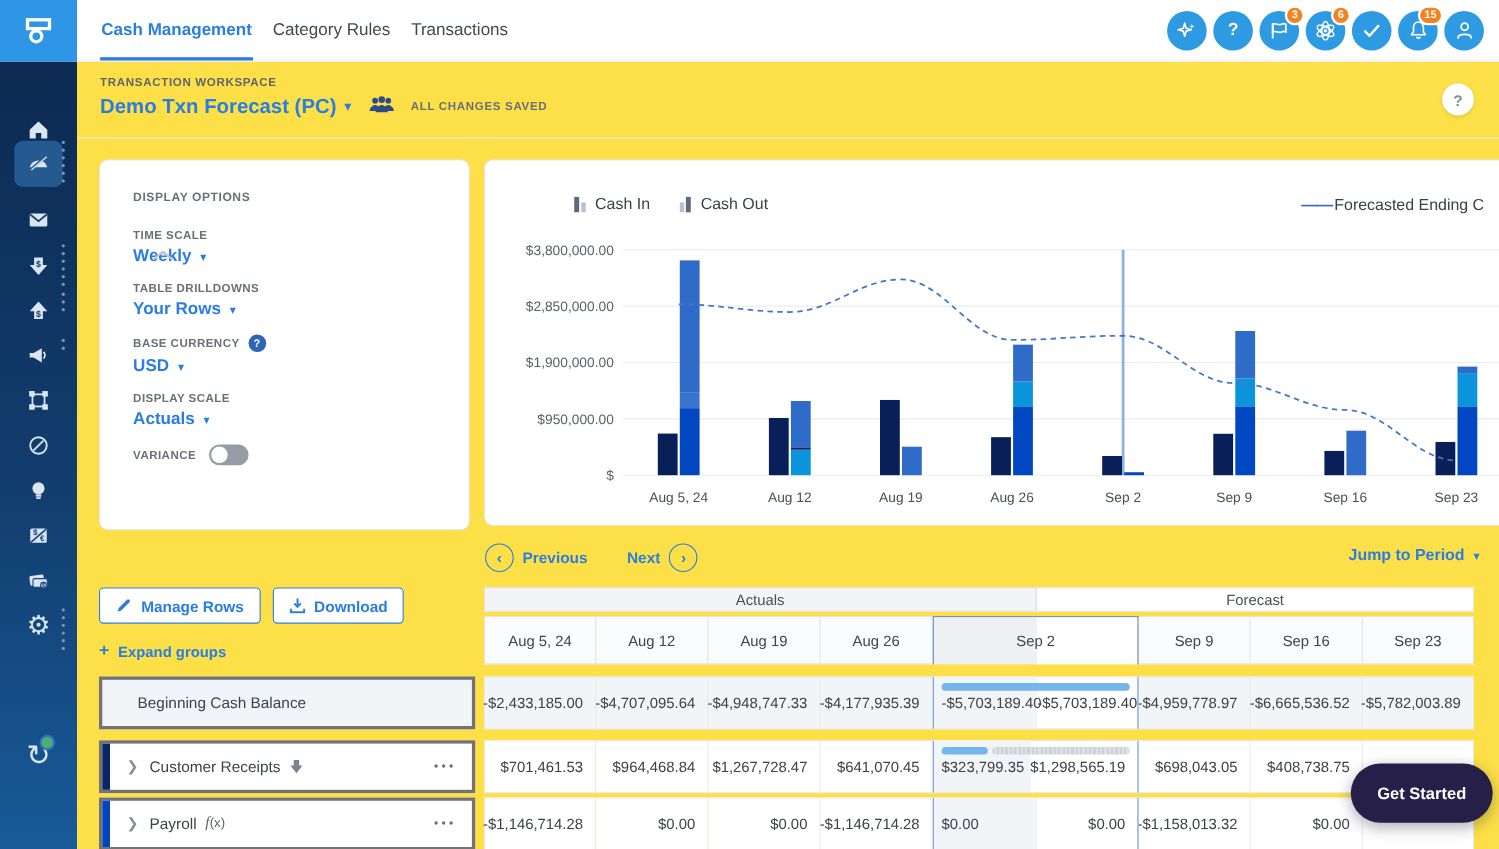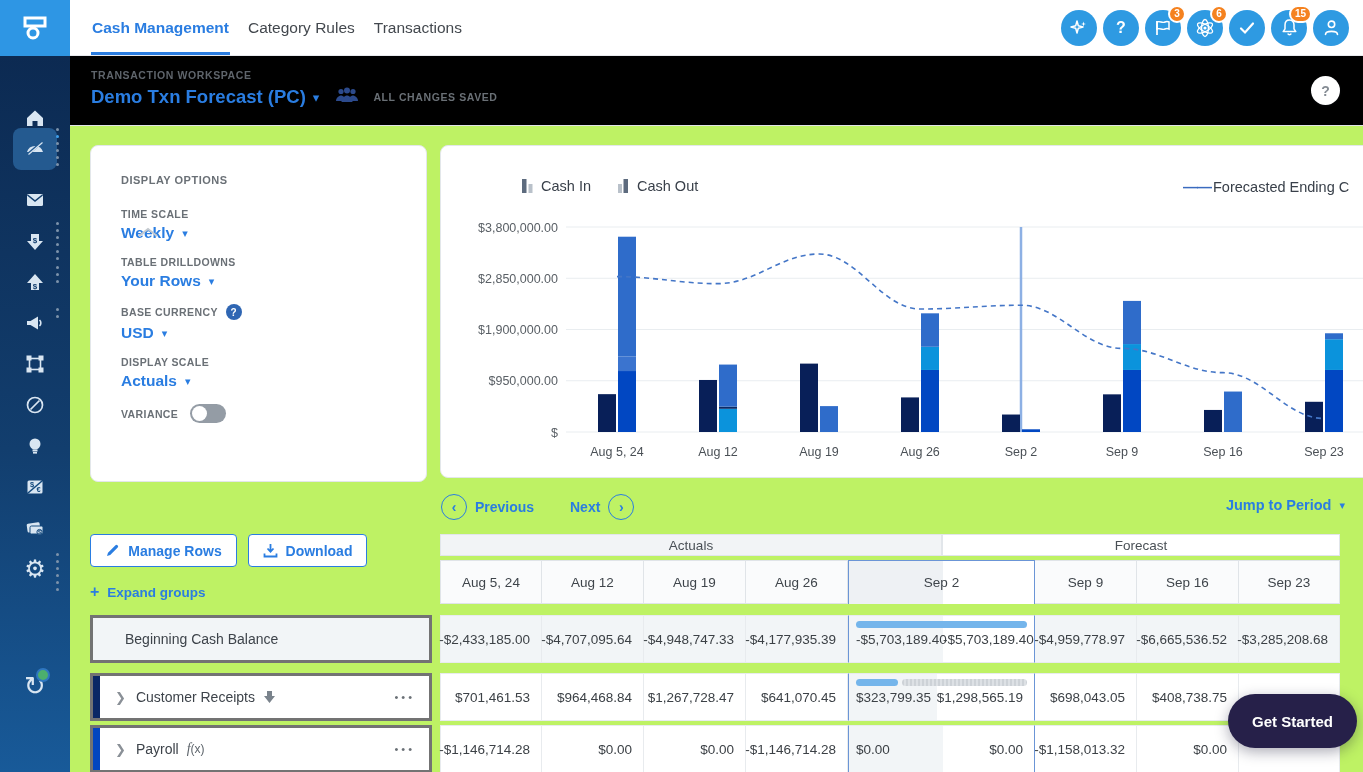--- a/index.html
+++ b/index.html
@@ -12,40 +12,40 @@
   .tabs{display:flex;align-items:stretch;padding-left:21px;gap:17px;}
   .tab{display:flex;align-items:center;font-size:15.5px;font-weight:500;color:#43484e;cursor:pointer;position:relative;padding:0 1px;}
   .tab.active{color:#2a7de1;font-weight:600;}
   .tab.active::after{content:"";position:absolute;left:0;right:0;bottom:0;height:3px;background:#2a7de1;}
   .actions{margin-left:auto;display:flex;align-items:center;gap:6px;padding-right:14px;}
   .action-btn{position:relative;width:36px;height:36px;border-radius:50%;background:#2e9ae2;border:none;color:#fff;display:flex;align-items:center;justify-content:center;cursor:pointer;font-size:17px;font-weight:600;}
   .action-btn svg{display:block;}
   .badge{position:absolute;top:-5px;right:-5px;min-width:18px;height:18px;padding:0 4px;background:#f5821f;border:2px solid #fff;border-radius:10px;color:#fff;font-size:10px;font-weight:700;display:flex;align-items:center;justify-content:center;}
 
   
-  .ws-band{position:absolute;left:70px;top:56px;right:0;height:70px;background:#000000;border-bottom:1px solid #e0e3e7;z-index:4;padding:13px 0 0 21px;}
+  .ws-band{position:absolute;left:70px;top:56px;right:0;height:70px;background:#fde047;border-bottom:1px solid #e0e3e7;z-index:4;padding:13px 0 0 21px;}
   .ws-eyebrow{font-size:10.5px;font-weight:700;letter-spacing:.6px;color:#5f656c;}
   .ws-row{display:flex;align-items:center;margin-top:5px;}
   .ws-title{font-size:18.5px;font-weight:600;color:#2a7de1;cursor:pointer;}
   .ws-caret{color:#2a7de1;font-size:13px;margin-left:7px;cursor:pointer;}
   .ws-people{margin-left:16px;}
   .ws-status{font-size:10.5px;font-weight:700;letter-spacing:.6px;color:#6a7076;margin-left:14px;}
   .ws-help{position:absolute;top:20px;right:23px;width:29px;height:29px;border-radius:50%;background:#fff;box-shadow:0 1px 3px rgba(40,50,60,.18);color:#858c94;font-size:14px;font-weight:700;display:flex;align-items:center;justify-content:center;cursor:pointer;}
 
   
   .sidebar{position:absolute;left:0;top:56px;bottom:0;width:70px;background:linear-gradient(180deg,#0c2a52 0%,#123e6e 55%,#185a99 100%);z-index:5;}
   .s-item{position:absolute;left:0;width:70px;height:40px;display:flex;align-items:center;justify-content:center;cursor:pointer;}
   .s-active-box{position:absolute;left:13px;width:44px;height:42px;border-radius:8px;background:#245a90;}
   .dotcol{position:absolute;left:56px;display:flex;flex-direction:column;gap:4px;}
   .dotcol i{width:3px;height:3px;border-radius:50%;background:#7d93ab;}
   .dotcol i.blue{background:#3fa0ec;}
   .sync-dot{position:absolute;width:14px;height:14px;border-radius:50%;background:#4caf6d;border:2px solid #2f77c0;right:-4px;top:-5px;}
 
   
-  .content{position:absolute;left:70px;top:126px;right:0;bottom:0;background:#bef264;}
+  .content{position:absolute;left:70px;top:126px;right:0;bottom:0;background:#fde047;}
 
   .card{position:absolute;background:#fff;border:1px solid #e3e7ea;border-radius:8px;}
   .do-card{left:20px;top:19px;width:337px;height:337px;padding:28px 0 0 30px;}
   .do-title{font-size:11px;font-weight:700;letter-spacing:.5px;color:#6a7076;margin-bottom:22px;}
   .do-label{font-size:10.5px;font-weight:700;letter-spacing:.4px;color:#6a7076;display:flex;align-items:center;gap:8px;}
   .do-value{font-size:15.5px;font-weight:600;color:#2a7de1;margin:4px 0 14px 0;cursor:pointer;display:flex;align-items:center;gap:8px;}
   .do-value .caret{font-size:11px;}
   .help-circle{width:16px;height:16px;border-radius:50%;background:#2f66b3;color:#fff;font-size:10px;font-weight:700;display:flex;align-items:center;justify-content:center;cursor:pointer;}
   .collapse-chevron{position:absolute;left:46px;top:80px;color:#c3c9cf;}
   .variance-row{display:flex;align-items:center;gap:12px;margin-top:8px;}
@@ -490,21 +490,21 @@
       <div class="t-cell gray" style="left: 306px; width: 102px; top: 81px; height: 48px;">-$4,177,935.39</div>
       <div class="t-cell sel" style="left: 408px; width: 187px; top: 81px; height: 48px;">
         <div class="sel-inner">
           <span class="capsule blue" style="left:7px;width:calc(100% - 14px);"></span>
           <span class="sel-left">-$5,703,189.40</span>
           <span class="sel-right">-$5,703,189.40</span>
         </div>
       </div>
       <div class="t-cell gray" style="left: 595px; width: 102px; top: 81px; height: 48px;">-$4,959,778.97</div>
       <div class="t-cell gray" style="left: 697px; width: 102px; top: 81px; height: 48px;">-$6,665,536.52</div>
-      <div class="t-cell gray" style="left: 799px; width: 101px; top: 81px; height: 48px;">-$3,285,208.68</div>
+      <div class="t-cell gray" style="left: 799px; width: 101px; top: 81px; height: 48px;">-$5,782,003.89</div>
       <div class="t-cell first" style="left: 0px; width: 102px; top: 139px; height: 48px;">$701,461.53</div>
       <div class="t-cell" style="left: 102px; width: 102px; top: 139px; height: 48px;">$964,468.84</div>
       <div class="t-cell" style="left: 204px; width: 102px; top: 139px; height: 48px;">$1,267,728.47</div>
       <div class="t-cell" style="left: 306px; width: 102px; top: 139px; height: 48px;">$641,070.45</div>
       <div class="t-cell sel" style="left: 408px; width: 187px; top: 139px; height: 48px;">
         <div class="sel-inner">
           <span class="capsule blue" style="left:7px;width:calc(30% - 14px);"></span>
           <span class="capsule dotted" style="left:calc(30% - 3px);right:7px;"></span>
           <span class="sel-left">$323,799.35</span>
           <span class="sel-right">$1,298,565.19</span>

